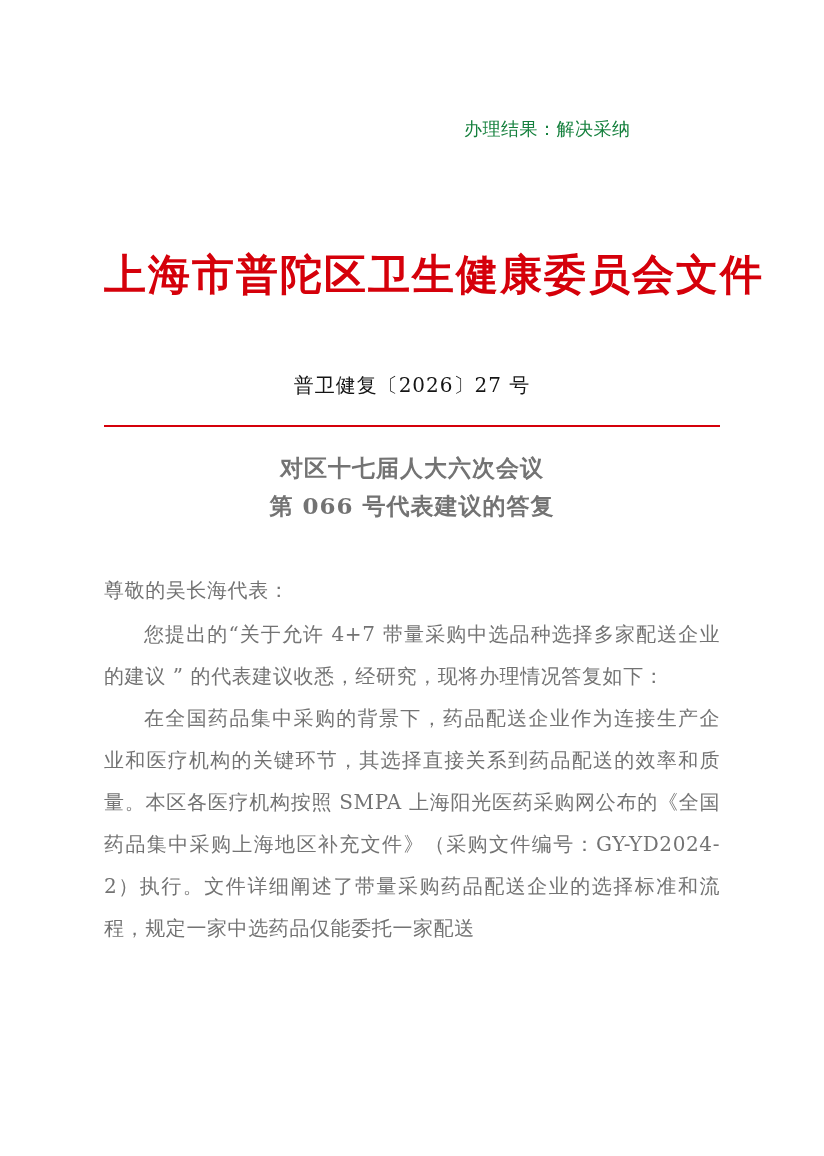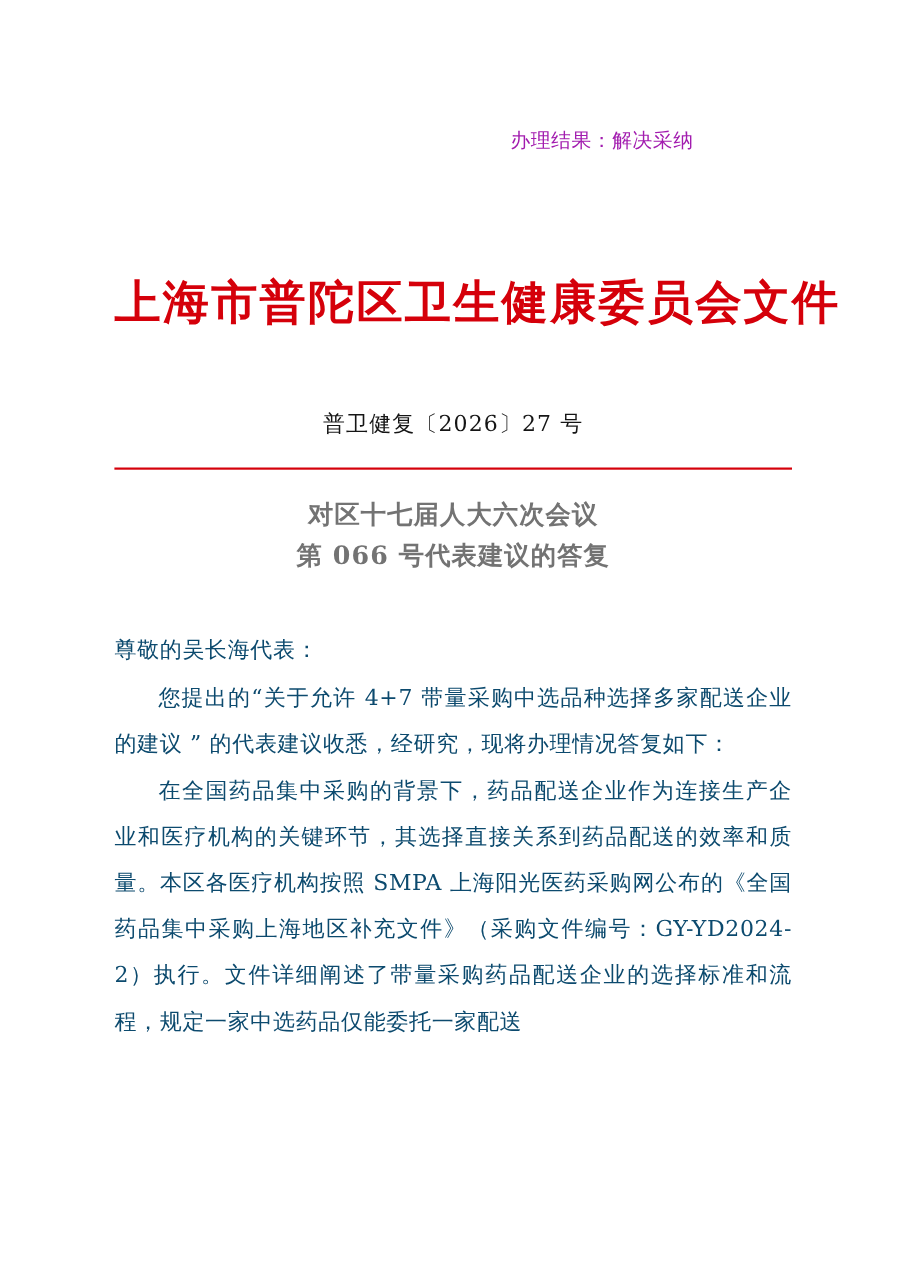--- a/index.html
+++ b/index.html
@@ -23,21 +23,21 @@
     padding: 0 104px;
   }
 
   
   .meta-block {
     margin-top: 112px;
     padding-left: 360px;
     font-size: 18px;
     line-height: 34px;
     letter-spacing: 0.5px;
-    color: #a21caf;
+    color: #15803d;
   }
   .meta-line {
     white-space: nowrap;
   }
 
   
   .doc-title {
     margin-top: 104px;
     text-align: center;
     color: #d5000a;
@@ -77,21 +77,21 @@
     color: #737373;
   }
 
   
   .body-text {
     margin-top: 44px;
     font-size: 20px;
     line-height: 42px;
     letter-spacing: 0.6px;
     text-align: justify;
-    color: #0c4a6e;
+    color: #737373;
   }
   .salutation {
     margin: 0 0 2px 0;
   }
   .para {
     margin: 0;
     text-indent: 2em;
   }
 </style>
 </head>

